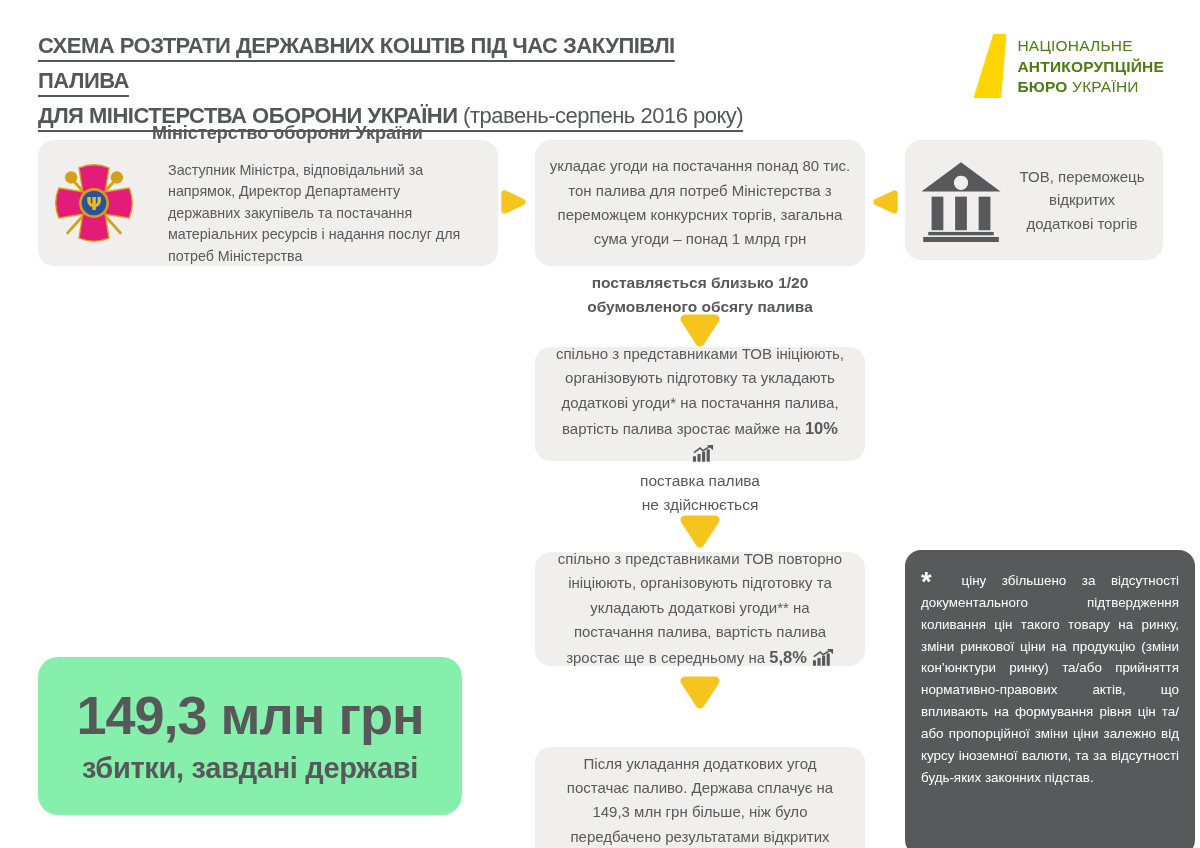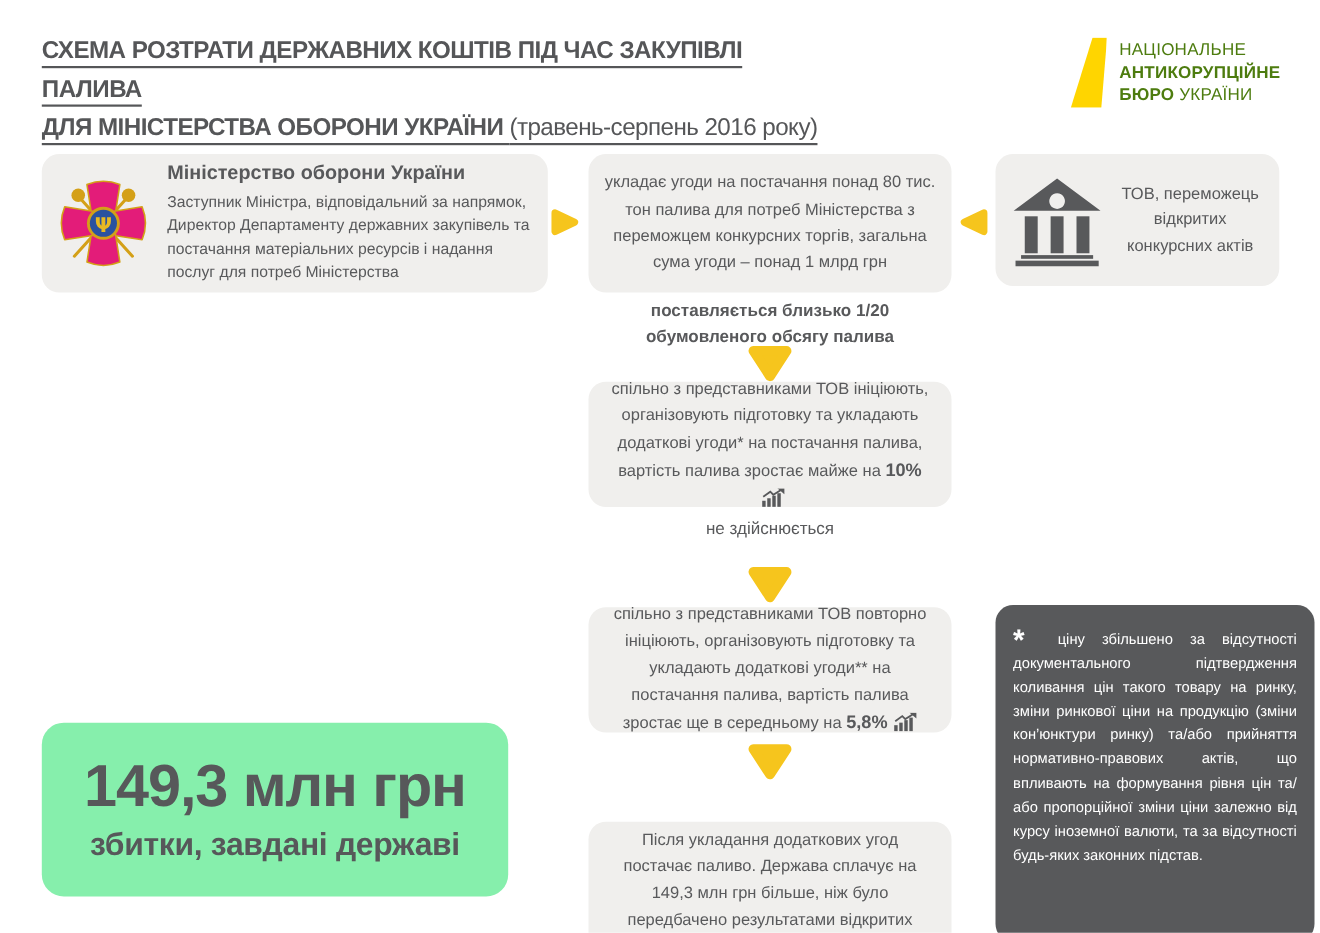--- a/index.html
+++ b/index.html
@@ -36,21 +36,21 @@
     box-sizing:border-box;
   }
   .center-text{
     display:flex;align-items:center;justify-content:center;text-align:center;
   }
   .step-text{font-size:15px;line-height:1.62;}
   
   .ministry-box{left:38px;top:140px;width:460px;height:126px;display:flex;align-items:center;gap:14px;padding:0 16px 0 12px;}
   .emblem{width:88px;height:88px;flex:none;}
   .ministry-title{font-size:18px;font-weight:bold;margin:0 0 6px 0;}
-  .ministry-body{font-size:14.3px;line-height:1.5;margin:0;}
+  .ministry-body{font-size:14.3px;line-height:1.5;margin:16px;}
   .box-a{left:535px;top:140px;width:330px;height:126px;padding:0 14px;}
   .tov-box{left:905px;top:140px;width:258px;height:120px;display:flex;align-items:center;gap:12px;padding:0 14px;}
   .bank{width:84px;height:84px;flex:none;}
   .tov-label{font-size:15px;line-height:1.55;text-align:center;flex:1;}
   
   .arrow-h{width:28px;height:28px;}
   .arrow-right{left:499px;top:188px;}
   .arrow-left{left:872px;top:188px;}
   .arrow-v{width:46px;height:36px;}
   .arrow-down-1{left:677px;top:312px;}
@@ -135,21 +135,21 @@
 
 <div class="box tov-box">
   <svg class="bank" viewBox="0 0 100 100" aria-hidden="true">
     <path fill="#58595b" fill-rule="evenodd" d="M50,5 L97,40 L3,40 Z M50,21 a8.5,8.5 0 1 0 0.01,0 Z"></path>
     <rect x="15" y="46" width="14" height="40" fill="#58595b"></rect>
     <rect x="43" y="46" width="14" height="40" fill="#58595b"></rect>
     <rect x="71" y="46" width="14" height="40" fill="#58595b"></rect>
     <rect x="11" y="88" width="78" height="4" fill="#58595b"></rect>
     <rect x="5" y="94" width="90" height="7" fill="#58595b"></rect>
   </svg>
-  <div class="tov-label">ТОВ, переможець відкритих конкурсних актів</div>
+  <div class="tov-label">ТОВ, переможець відкритих додаткові торгів</div>
 </div>
 
 <div class="abs caption caption-1">
   <div>поставляється близько 1/20</div>
   <div>обумовленого обсягу палива</div>
 </div>
 
 <svg class="abs arrow-v arrow-down-1" viewBox="0 0 46 36" aria-hidden="true">
   <path d="M8,7 L38,7 L23,30 Z" fill="#F6C51D" stroke="#F6C51D" stroke-width="9" stroke-linejoin="round"></path>
 </svg>
@@ -163,20 +163,21 @@
           <rect x="11" y="7" width="3.4" height="11"></rect>
           <rect x="16" y="4.5" width="3.4" height="13.5"></rect>
         </g>
         <path d="M2,8 L9,3 L12,6 L20,1" fill="none" stroke="#58595b" stroke-width="1.8"></path>
         <path d="M16,0 L23,0 L23,6 Z" fill="#58595b" transform="translate(0,-0.5)"></path>
       </svg>
   </span>
 </div>
 
 <div class="abs caption caption-2">
+  <div>поставка палива</div>
   <div>не здійснюється</div>
 </div>
 
 <svg class="abs arrow-v arrow-down-2" viewBox="0 0 46 36" aria-hidden="true">
   <path d="M8,7 L38,7 L23,30 Z" fill="#F6C51D" stroke="#F6C51D" stroke-width="9" stroke-linejoin="round"></path>
 </svg>
 
 <div class="box box-c center-text step-text">
   <span>
     <span>спільно з представниками ТОВ повторно ініціюють, організовують підготовку та укладають додаткові угоди** на постачання палива, вартість палива зростає ще в середньому на </span><span class="pct">5,8%</span><svg class="growth" viewBox="0 0 24 18" aria-hidden="true">

